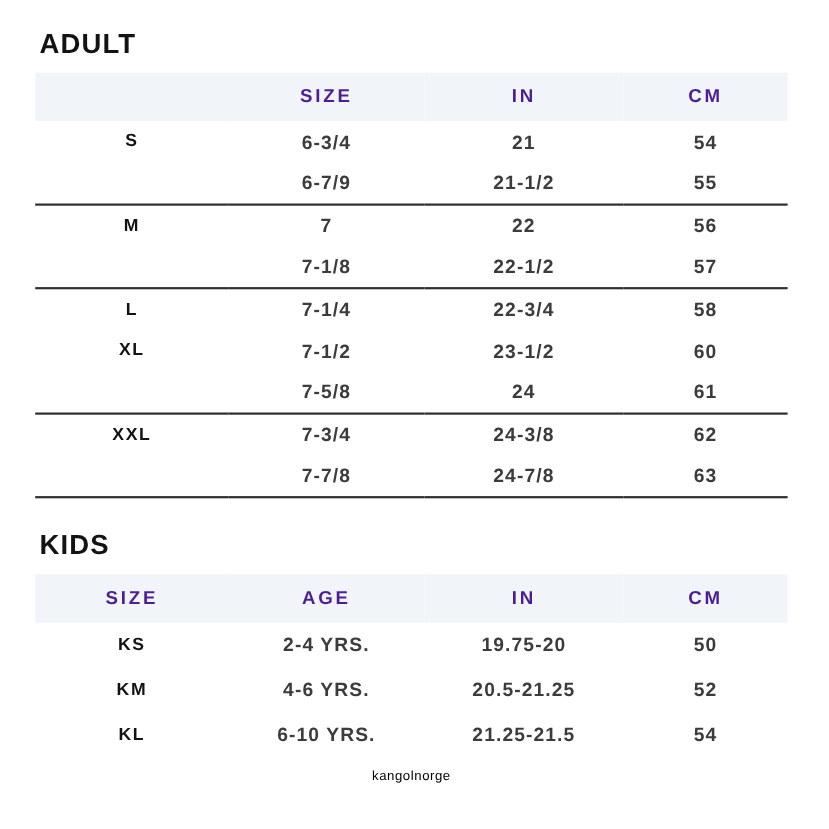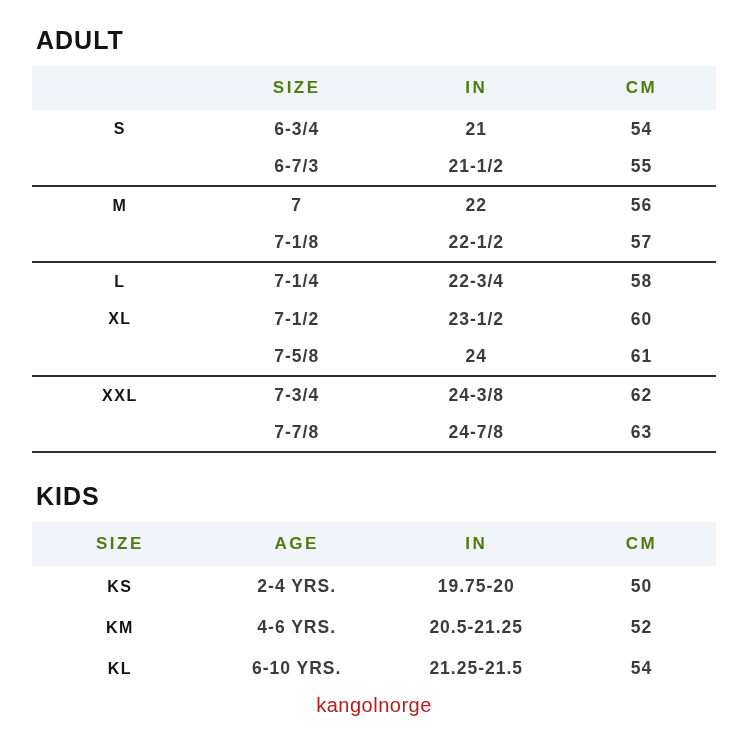--- a/index.html
+++ b/index.html
@@ -30,21 +30,21 @@
   col.c1 { width: 25.7%; }
   col.c2 { width: 26.0%; }
   col.c3 { width: 26.5%; }
   col.c4 { width: 21.8%; }
   thead th {
     background: #f1f4f9;
     height: 44px;
     font-size: 17px;
     font-weight: 700;
     letter-spacing: 2.5px;
-    color: #4d7c0f;
+    color: #4c1d95;
     text-align: center;
     vertical-align: middle;
   }
   tbody td {
     height: 38px;
     text-align: center;
     vertical-align: middle;
     font-size: 17.5px;
     font-weight: 700;
     letter-spacing: 1px;
@@ -57,23 +57,23 @@
     letter-spacing: 1.5px;
     color: #131313;
   }
   tr.group-end td {
     border-bottom: 2px solid #2e2e2e;
   }
   .kids-table tbody td { height: 41px; }
   .footer {
     margin-top: 6px;
     text-align: center;
-    font-size: 20px;
+    font-size: 12px;
     letter-spacing: 0.5px;
-    color: #b91c1c;
+    color: #000000;
     line-height: 20px;
   }
 </style>
 </head>
 <body>
 
 <div class="container">
 
   <h2 class="section-title">ADULT</h2>
 
@@ -94,21 +94,21 @@
     </thead>
     <tbody>
       <tr>
         <td class="size-label">S</td>
         <td>6-3/4</td>
         <td>21</td>
         <td>54</td>
       </tr>
       <tr class="group-end">
         <td class="size-label"></td>
-        <td>6-7/3</td>
+        <td>6-7/9</td>
         <td>21-1/2</td>
         <td>55</td>
       </tr>
 
       <tr>
         <td class="size-label">M</td>
         <td>7</td>
         <td>22</td>
         <td>56</td>
       </tr>

